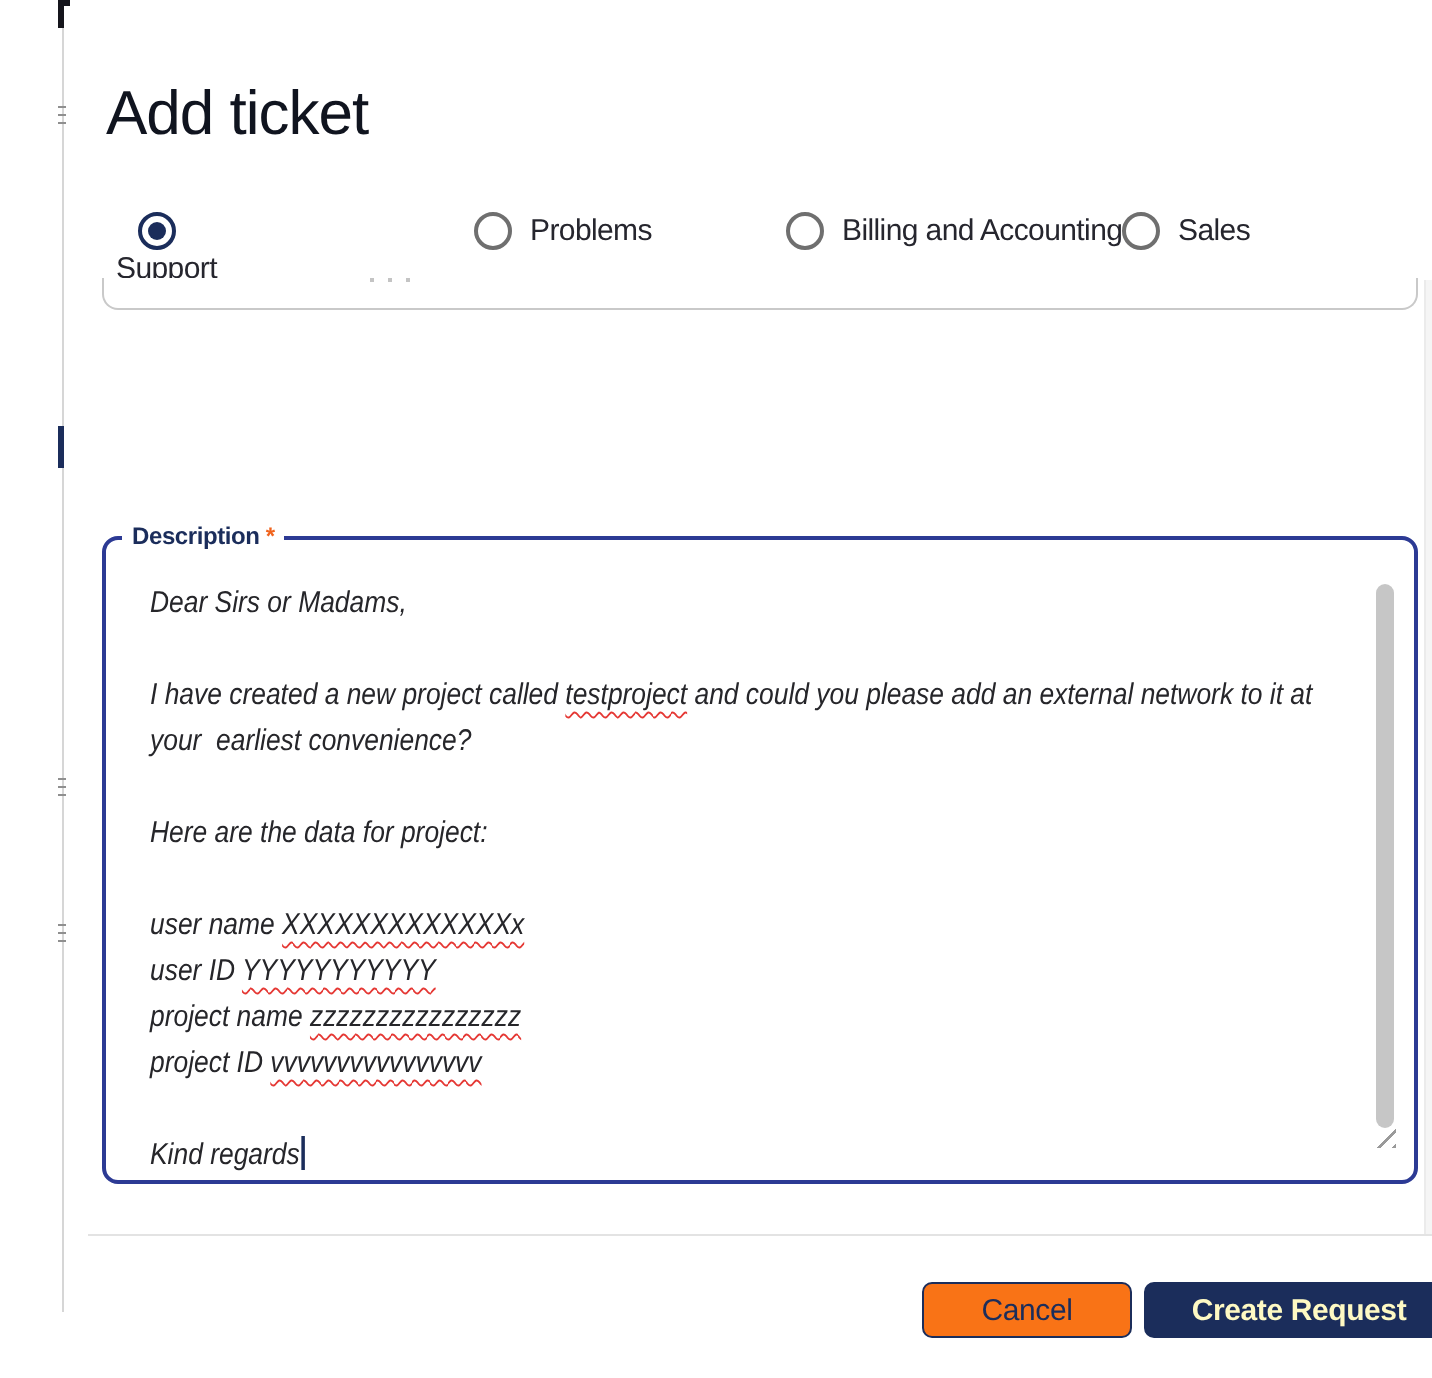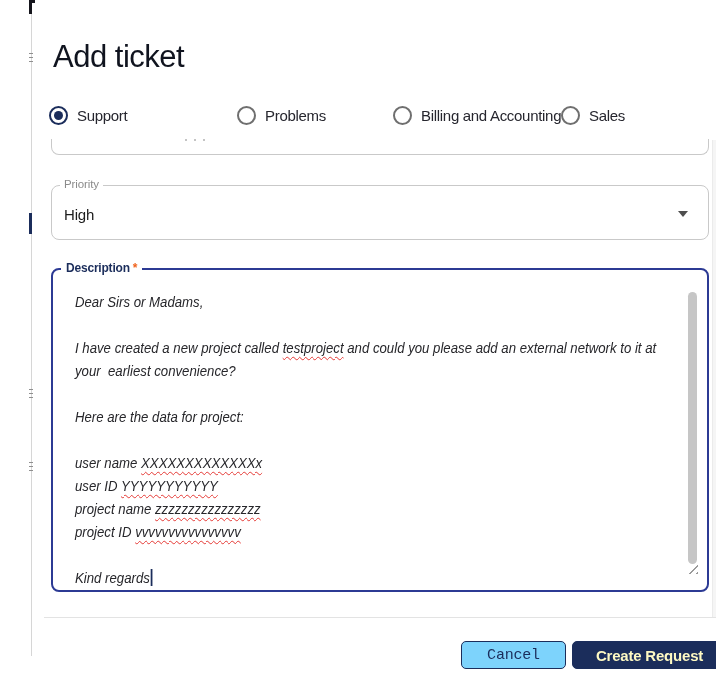--- a/index.html
+++ b/index.html
@@ -23,21 +23,21 @@
            color:#10141f; font-weight:400; letter-spacing:-0.5px; }
 
   
   .radio-opt { position:absolute; top:106px; display:flex; align-items:center; cursor:default; }
   .radio-opt .lbl { margin-left:9px; font-size:15px; color:#26262e; letter-spacing:-0.3px; line-height:19px; }
   .radio { width:19px; height:19px; border-radius:50%; border:2px solid #6f6f6f; background:#fff;
            position:relative; flex:0 0 auto; }
   .radio.checked { border-color:#1b2d5b; }
   .radio.checked::after { content:""; position:absolute; left:50%; top:50%; width:9px; height:9px;
            margin:-4.5px 0 0 -4.5px; border-radius:50%; background:#1b2d5b; }
-  .opt-0 { left:20px; } .opt-1 { left:208px; } .opt-2 { left:364px;text-align:center; } .opt-3 { left:532px; }
+  .opt-0 { left:20px;flex-direction:column; } .opt-1 { left:208px; } .opt-2 { left:364px;text-align:center; } .opt-3 { left:532px; }
 
   
   .cutoff-field { position:absolute; left:22px; top:139px; width:658px; height:16px;
            border:1px solid #c9c9c9; border-top:none; border-radius:0 0 8px 8px; background:#fff; }
   .cutoff-dots { position:absolute; left:133px; top:0; width:26px; height:2px;
            background:repeating-linear-gradient(to right,#c4c4c4 0 2px,transparent 2px 9px); }
 
   .field { position:absolute; left:22px; width:658px; background:#fff;
            border:1px solid #c9c9c9; border-radius:8px; }
   .field-label { position:absolute; left:8px; top:-8px; background:#fff; padding:0 4px;
@@ -69,21 +69,21 @@
   .dlg-scroll-track { position:absolute; left:683px; top:140px; width:16px; height:477px;
            background:#f5f5f5; border-left:1px solid #ebebeb; }
   .dlg-scroll-thumb { position:absolute; left:3px; top:36px; width:10px; height:327px;
            background:#ababab; border-radius:6px; }
 
   .divider { position:absolute; left:15px; top:617px; width:687px; height:1px; background:#e3e3e3; }
 
   
   .btn { position:absolute; top:641px; height:28px; display:flex; align-items:center; justify-content:center;
          font-size:15px; letter-spacing:-0.2px; border-radius:5px; cursor:default; }
-  .btn-cancel { left:432px; width:105px; background:#7dd3fc; border:1.5px solid #1b2d5b; color:#1b2d5b; font-weight:400;font-family:Liberation Mono, monospace; }
+  .btn-cancel { left:432px; width:105px; background:#f97316; border:1.5px solid #1b2d5b; color:#1b2d5b; font-weight:400; }
   .btn-create { left:543px; width:155px; background:#1b2d5b; border:1.5px solid #1b2d5b; color:#fef9c3; font-weight:700; }
 </style>
 </head>
 <body>
 
 <div id="canvas">
 
   <div class="art art-vline"></div>
   <div class="art art-corner"></div>
   <div class="art art-menu art-menu1"></div>
@@ -107,25 +107,20 @@
   </div>
   <div class="radio-opt opt-3">
     <span class="radio"></span>
     <span class="lbl">Sales</span>
   </div>
 
   <div class="cutoff-field">
     <div class="cutoff-dots"></div>
   </div>
 
-  <div class="field priority-field">
-    <span class="field-label">Priority</span>
-    <span class="priority-value">High</span>
-    <span class="caret-down"></span>
-  </div>
 
   <div class="field desc-field">
     <span class="desc-label"><span>Description</span><span class="req">*</span></span>
 
     <div class="ta-lines">
       <div class="ta-line"><span>Dear Sirs or Madams,</span></div>
       <div class="ta-line"></div>
       <div class="ta-line"><span>I have created a new project called </span><span class="misspell">testproject</span><span> and could you please add an external network to it at</span></div>
       <div class="ta-line"><span>your  earliest convenience?</span></div>
       <div class="ta-line"></div>

